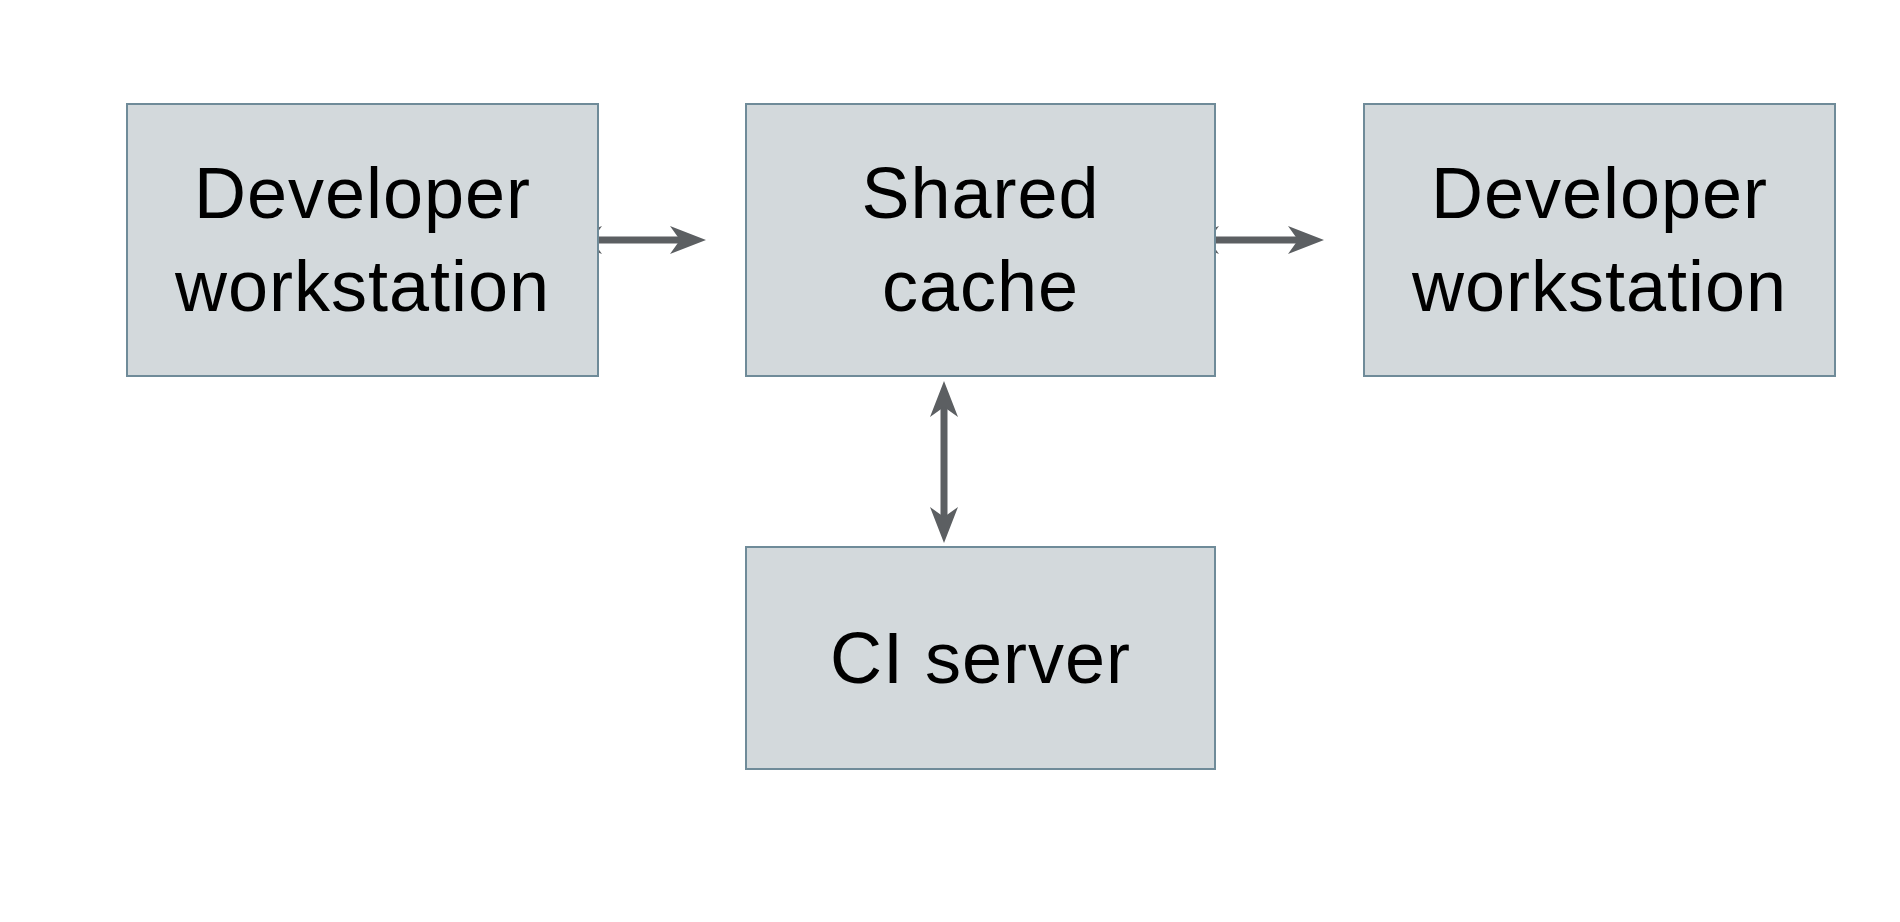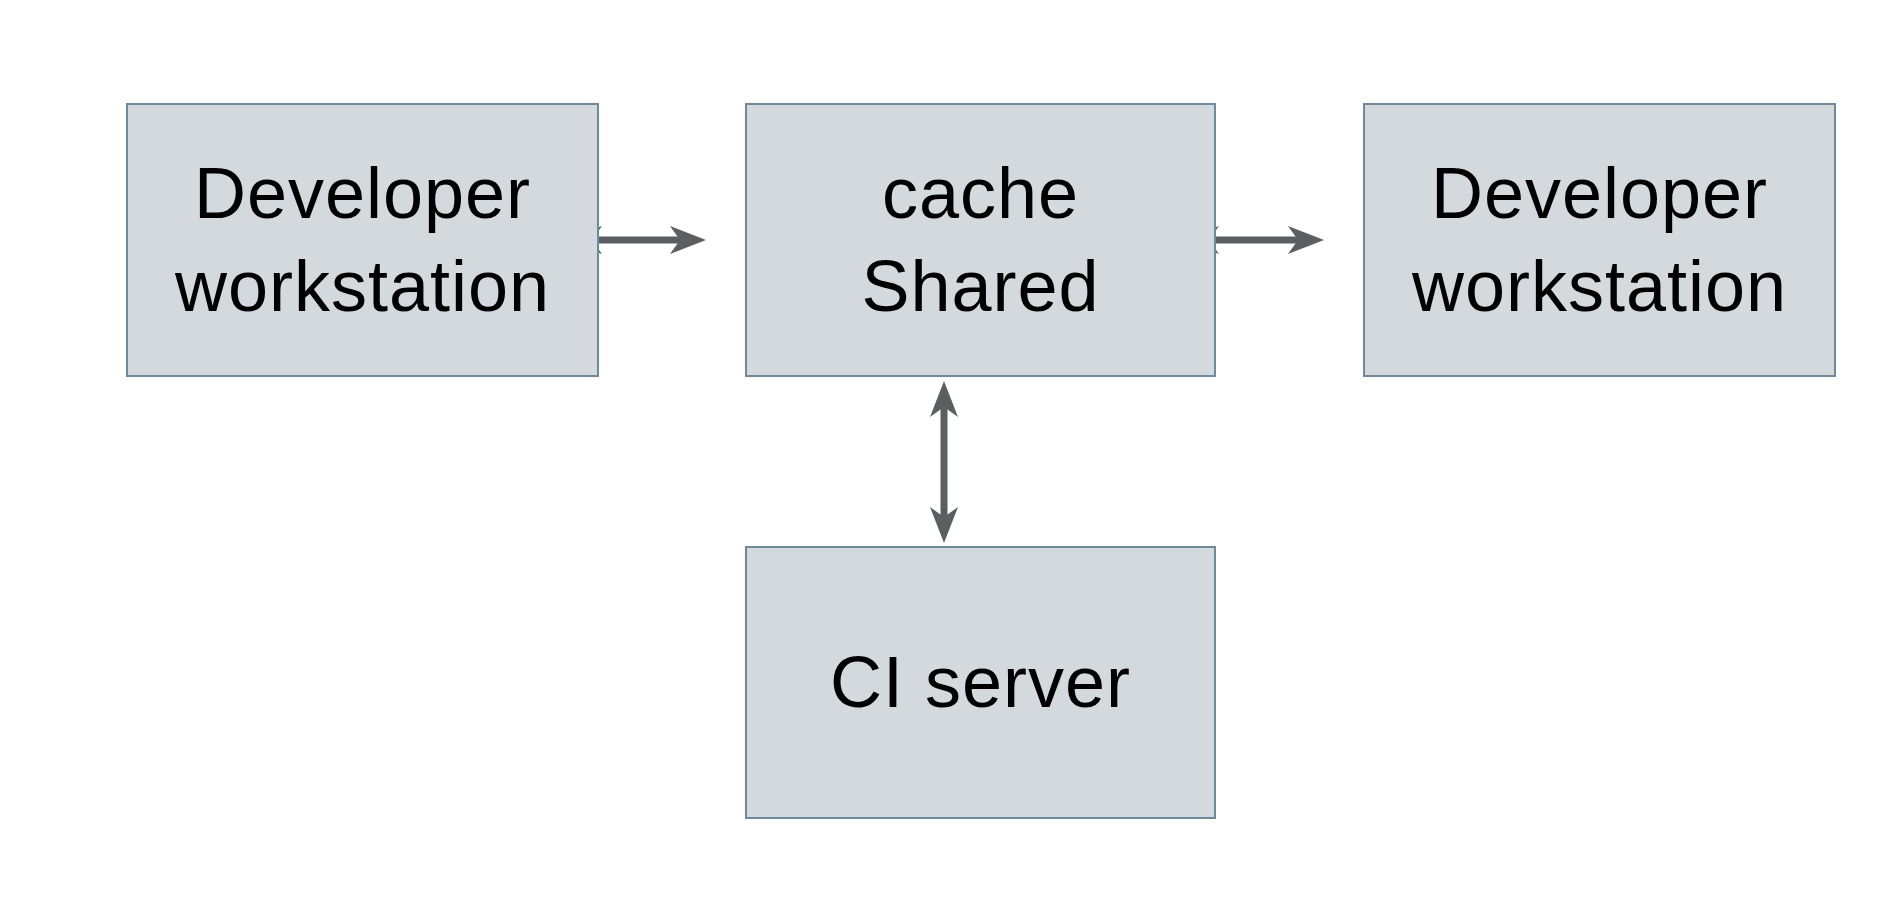--- a/index.html
+++ b/index.html
@@ -32,21 +32,21 @@
     text-align: center;
     color: var(--text);
     font-size: 72px;
     line-height: 93px;
     letter-spacing: 1px;
     margin-left: 36px;
   }
   .node-left   { left: 90px;   top: 103px; width: 473px; height: 274px; }
   .node-center { left: 709px;  top: 103px; width: 471px; height: 274px; }
   .node-right  { left: 1327px; top: 103px; width: 473px; height: 274px; }
-  .node-bottom { left: 709px;  top: 546px; width: 471px; height: 273px; }
+  .node-bottom { left: 709px;  top: 546px; width: 471px; height: 224px; }
   .arrow-layer {
     position: absolute;
     left: 0; top: 0;
     width: 1900px;
     height: 922px;
     pointer-events: none;
   }
   .arrow-shape { fill: var(--arrow); }
   .arrow-line  { stroke: var(--arrow); stroke-width: 7px; }
 </style>
@@ -75,22 +75,22 @@
       <polygon class="arrow-shape" points="944,543 958,507 944,517 930,507"></polygon>
     </g>
   </svg>
 
   <div class="node node-left">
     <div>Developer</div>
     <div>workstation</div>
   </div>
 
   <div class="node node-center">
+    <div>Shared</div>
     <div>cache</div>
-    <div>Shared</div>
   </div>
 
   <div class="node node-right">
     <div>Developer</div>
     <div>workstation</div>
   </div>
 
   <div class="node node-bottom">
     <div>CI server</div>
   </div>

